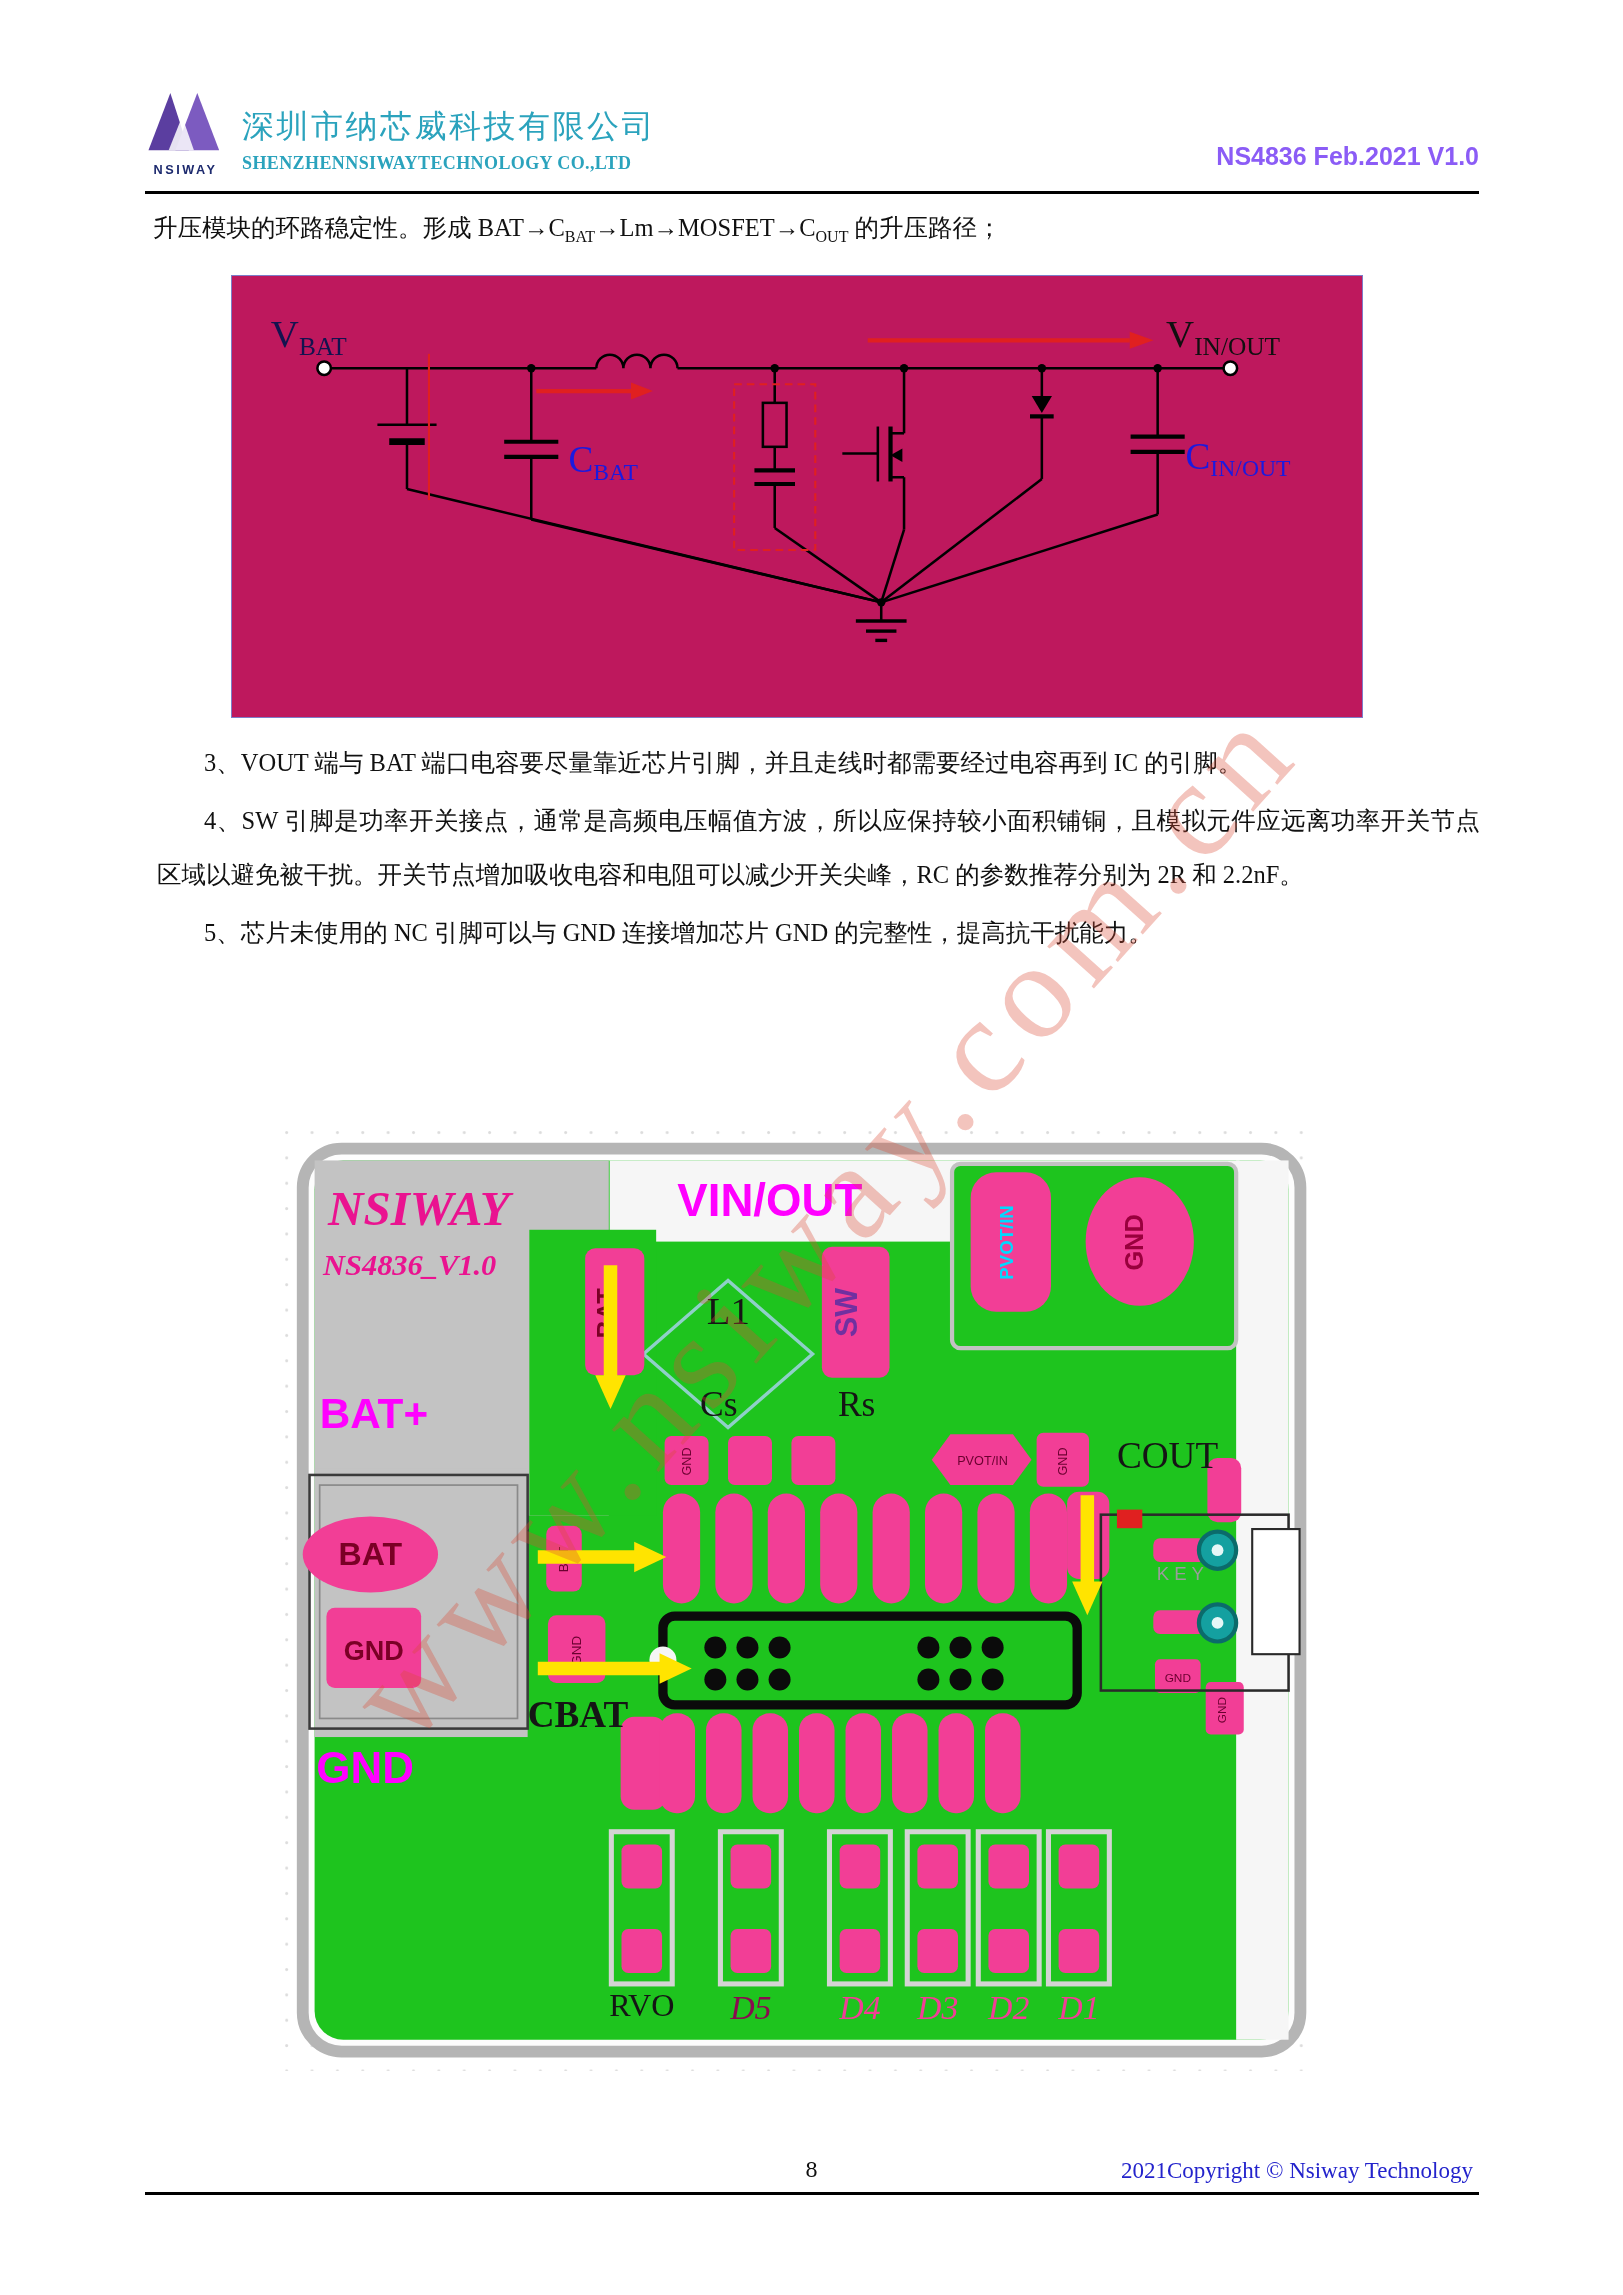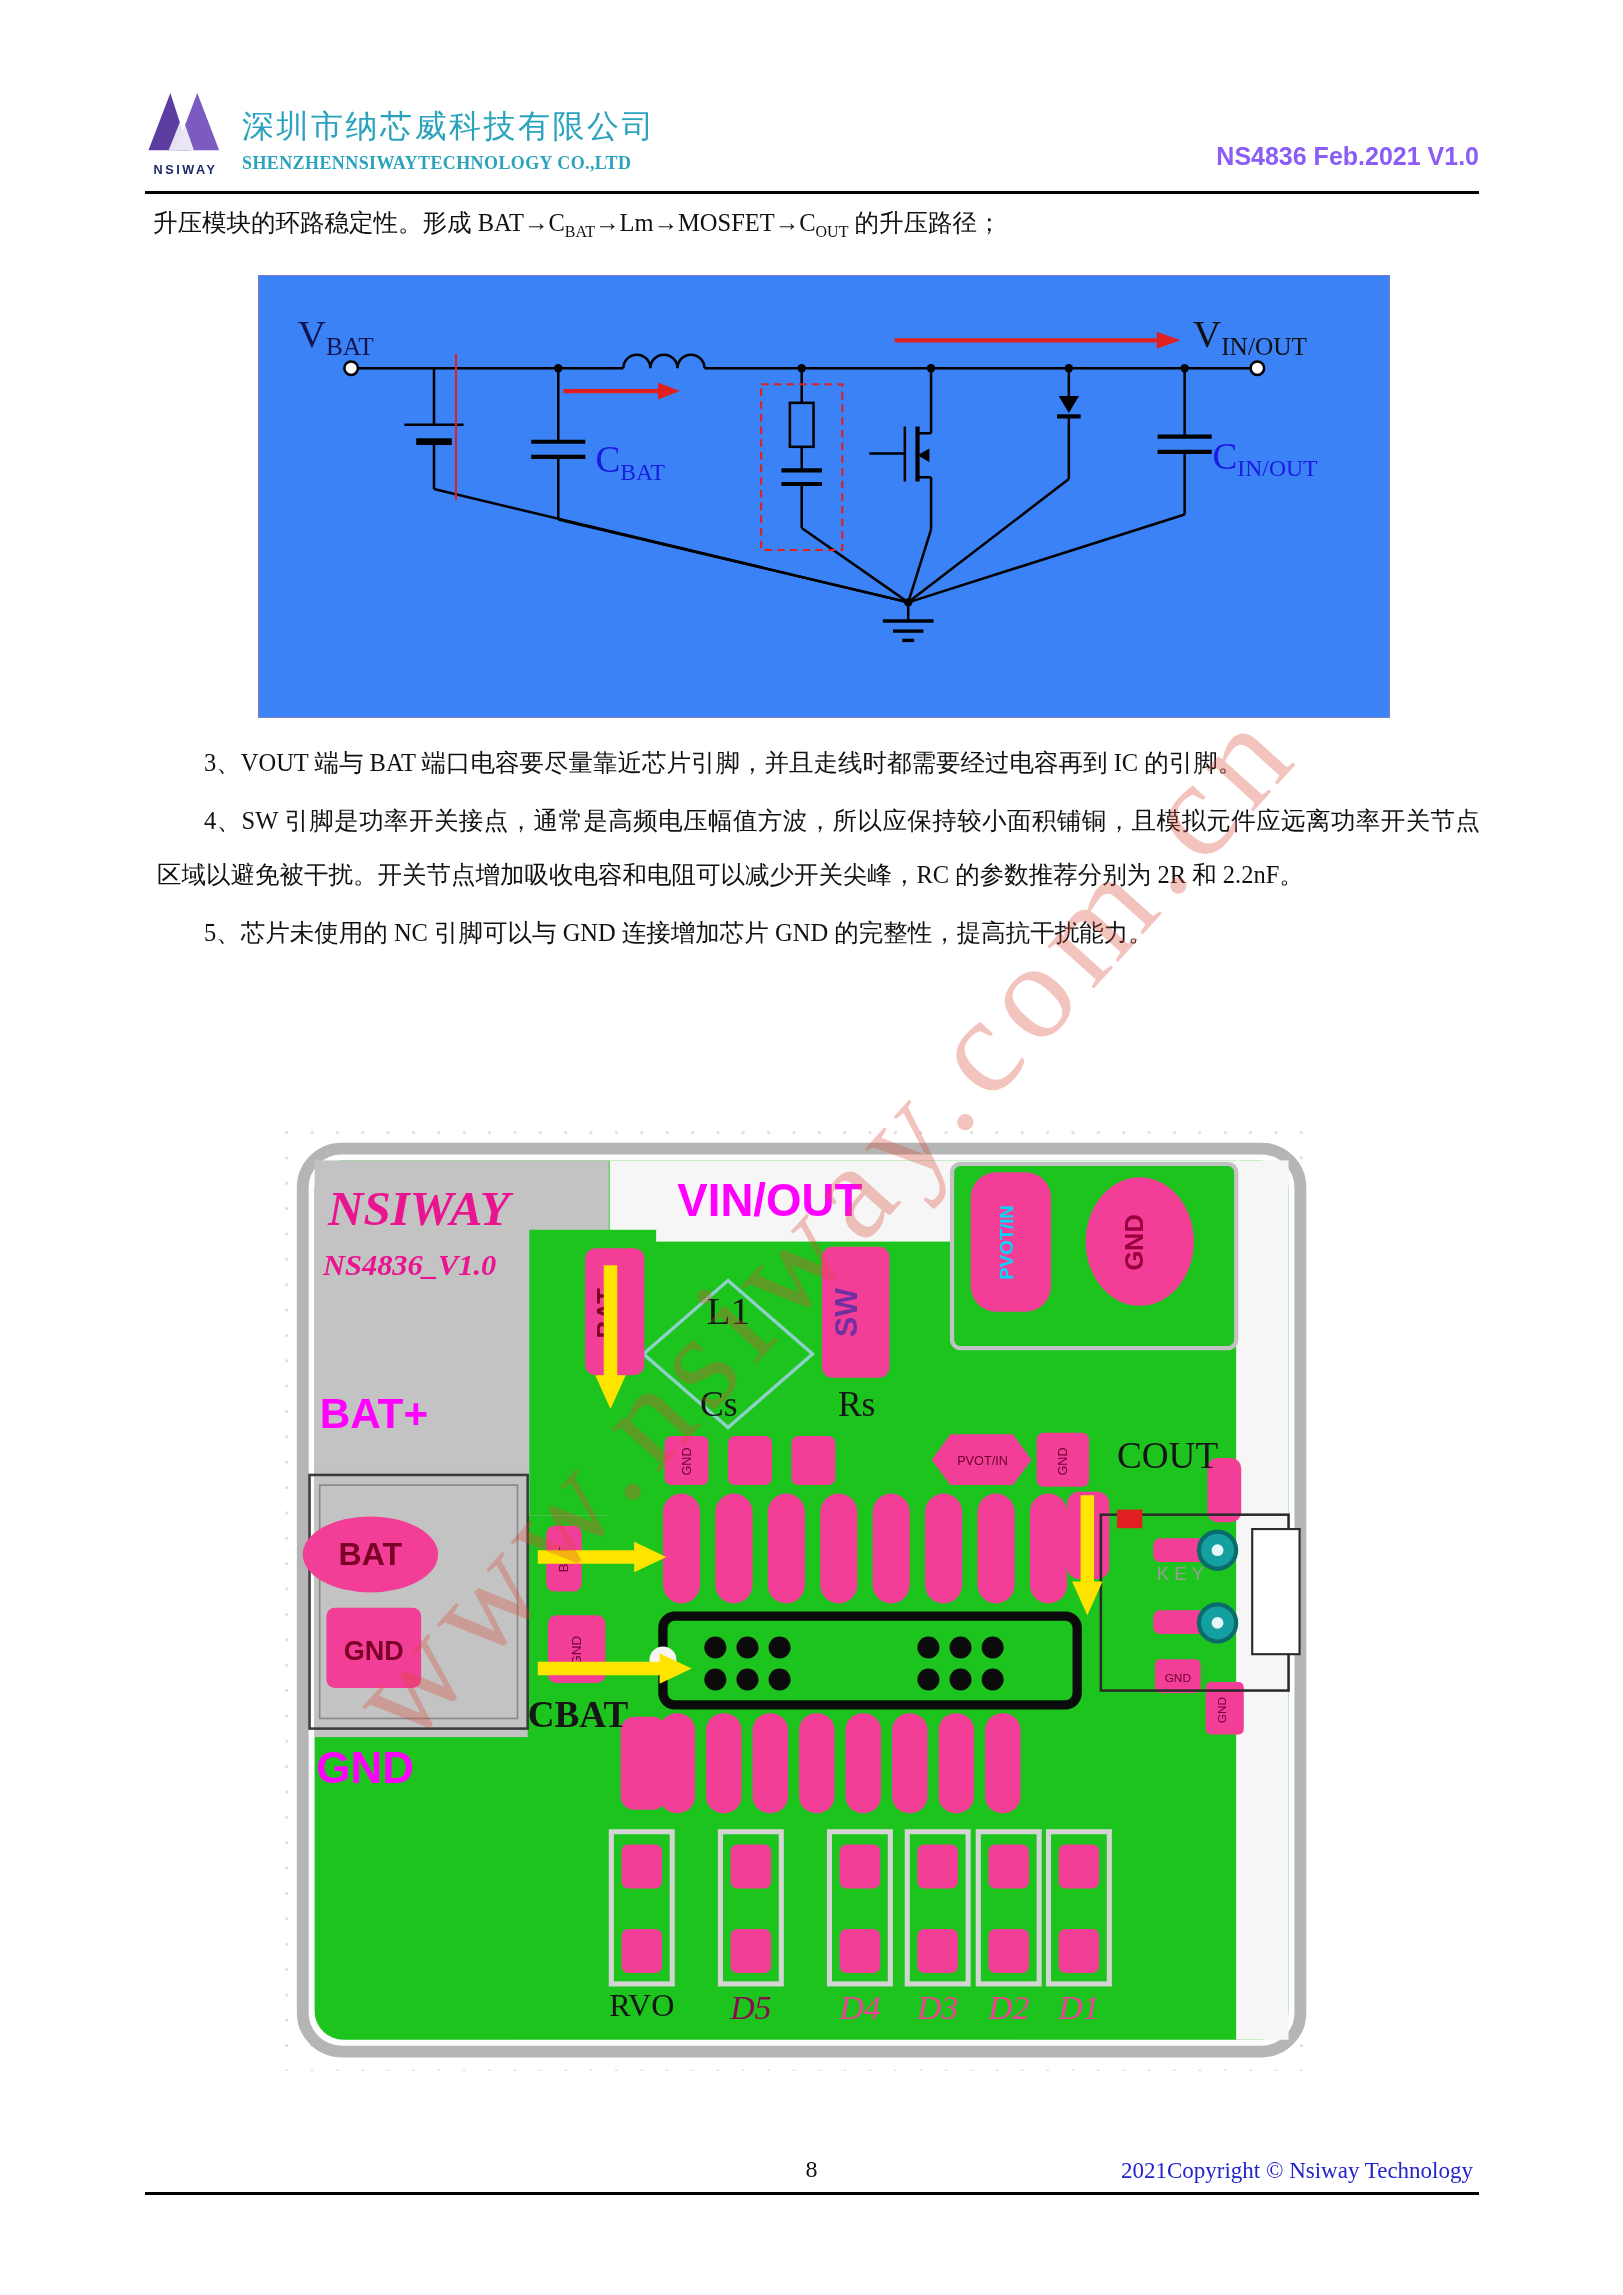--- a/index.html
+++ b/index.html
@@ -15,28 +15,28 @@
   .hdr-names{position:absolute;left:242px;top:107px;}
   .company-cn{font-family:"Liberation Sans",sans-serif;font-weight:normal;font-size:32px;
         color:#2ba3bd;letter-spacing:2.5px;line-height:39px;}
   .company-en{font-family:Liberation Serif, serif;font-weight:bold;font-size:18px;
         color:#2ba3bd;letter-spacing:0.4px;line-height:25px;margin-top:5px;}
   .doc-ref{position:absolute;right:144px;top:142px;font-family:Liberation Sans, sans-serif;
         font-weight:bold;font-size:25px;color:#8b5cf6;}
   .hdr-rule{position:absolute;left:145px;top:191px;width:1334px;height:3.4px;background:#000;}
 
   
-  .intro{position:absolute;left:153px;top:208px;width:1327px;font-size:24.5px;line-height:29px;}
+  .intro{position:absolute;left:153px;top:208px;width:1327px;font-size:24.5px;line-height:39px;}
   sub.ss{font-size:16px;}
   .guides{position:absolute;left:153px;top:732px;width:1331px;}
   .guides p{margin:4px;font-size:24.5px;line-height:54px;text-indent:47px;text-align:justify;}
 
   
-  .schem{position:absolute;left:258px;top:275px;width:1130px;height:441px;
-        border:1.7px solid #7d7dc8;background:#3b82f6;}
+  .schem{position:absolute;left:231px;top:275px;width:1130px;height:441px;
+        border:1.7px solid #7d7dc8;background:#be185d;}
 
   
   .pcbfig{position:absolute;left:284px;top:1130px;width:1036px;height:941px;}
 
   
   .foot-rule{position:absolute;left:145px;top:2192px;width:1334px;height:2.5px;background:#000;}
   .page-num{position:absolute;left:0;top:2156px;width:1623px;text-align:center;font-size:24px;}
   .copyright{position:absolute;right:150px;top:2158px;font-size:23px;color:#2323cc;}
 
   

